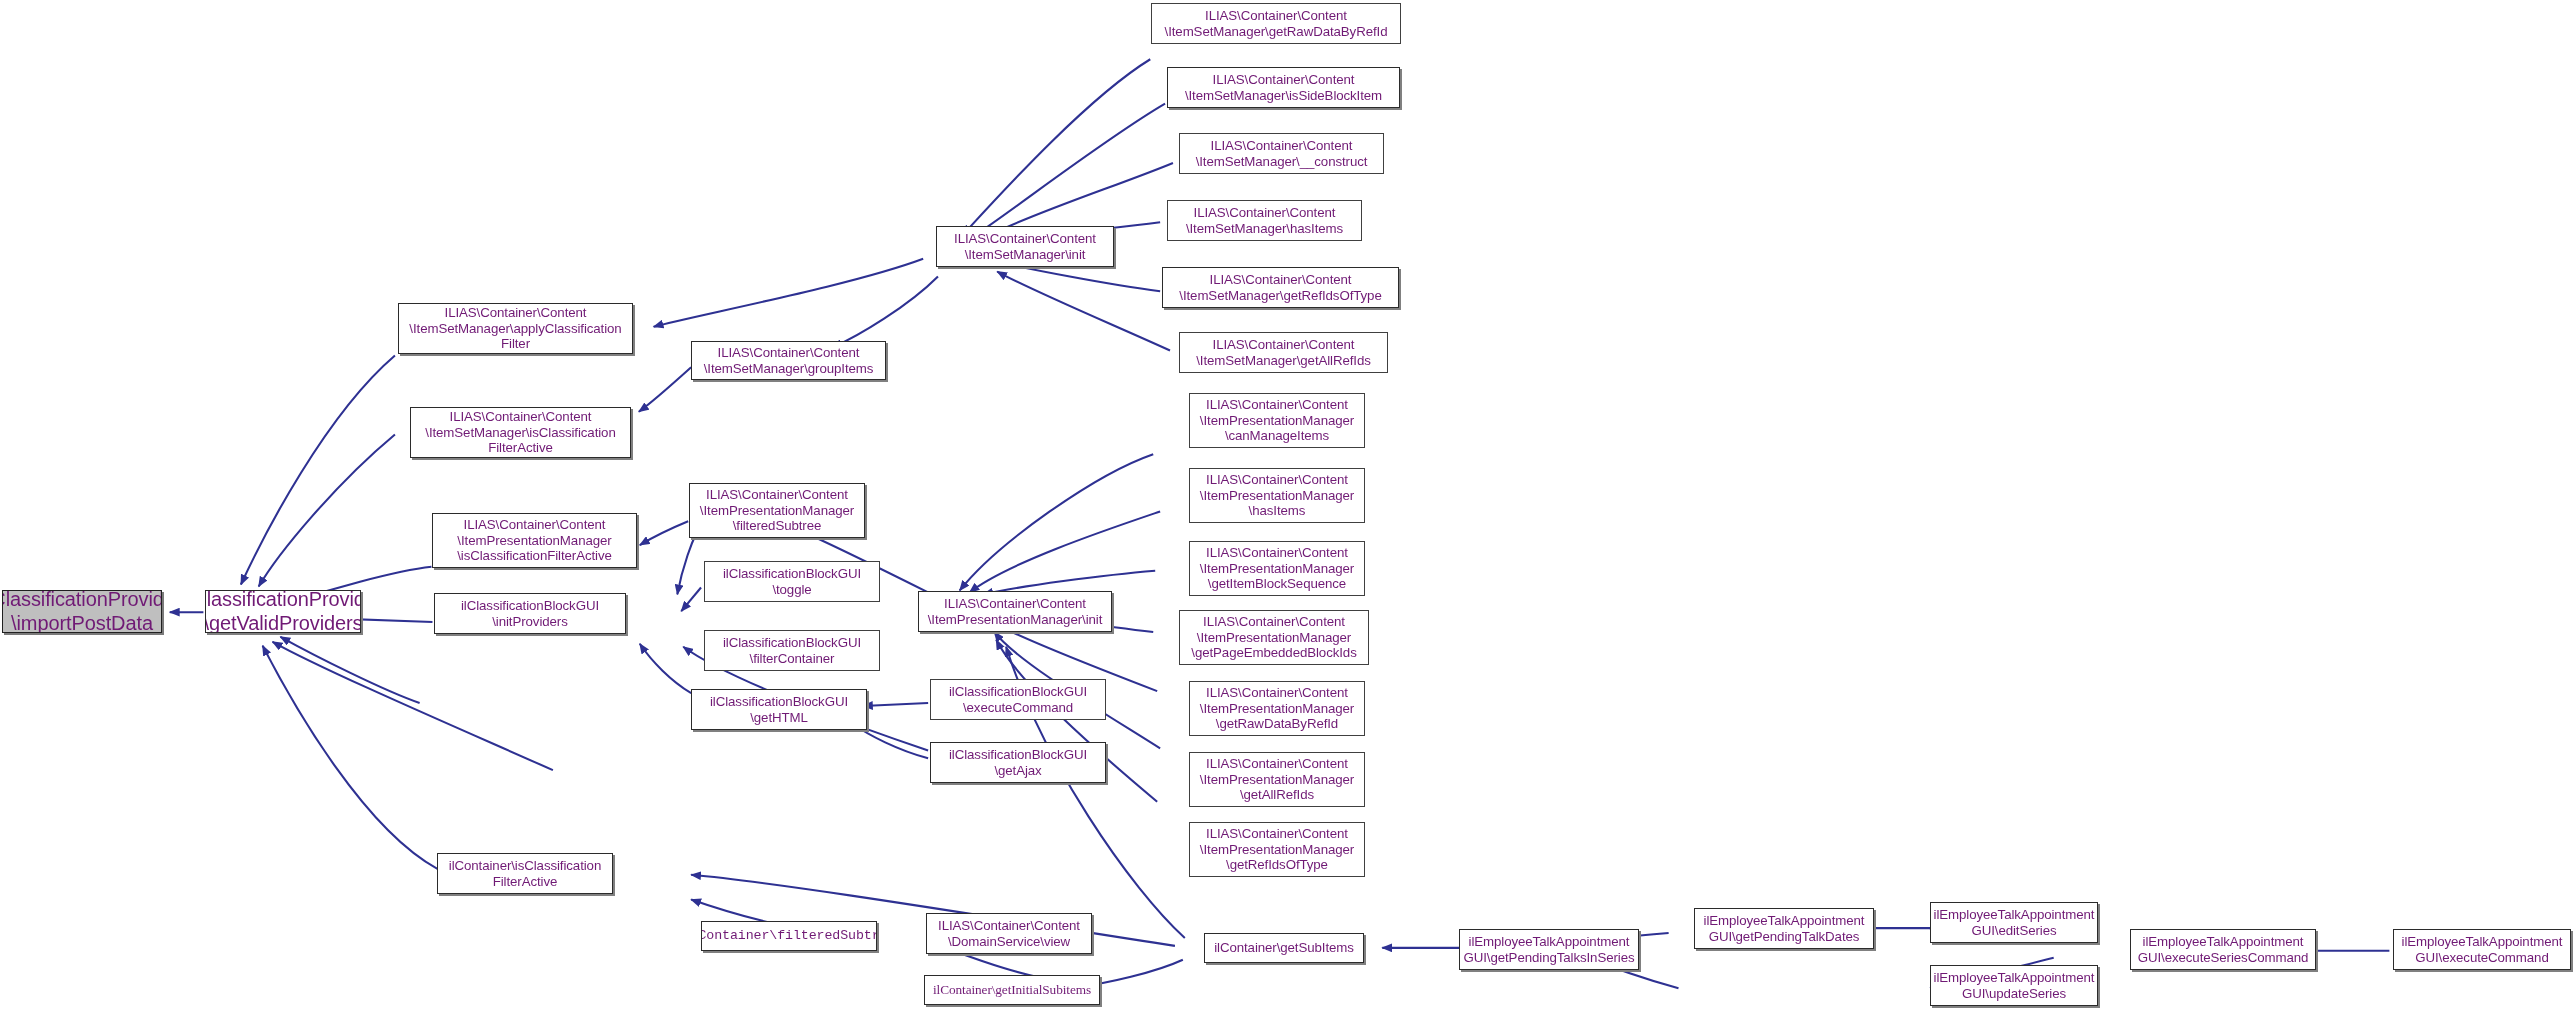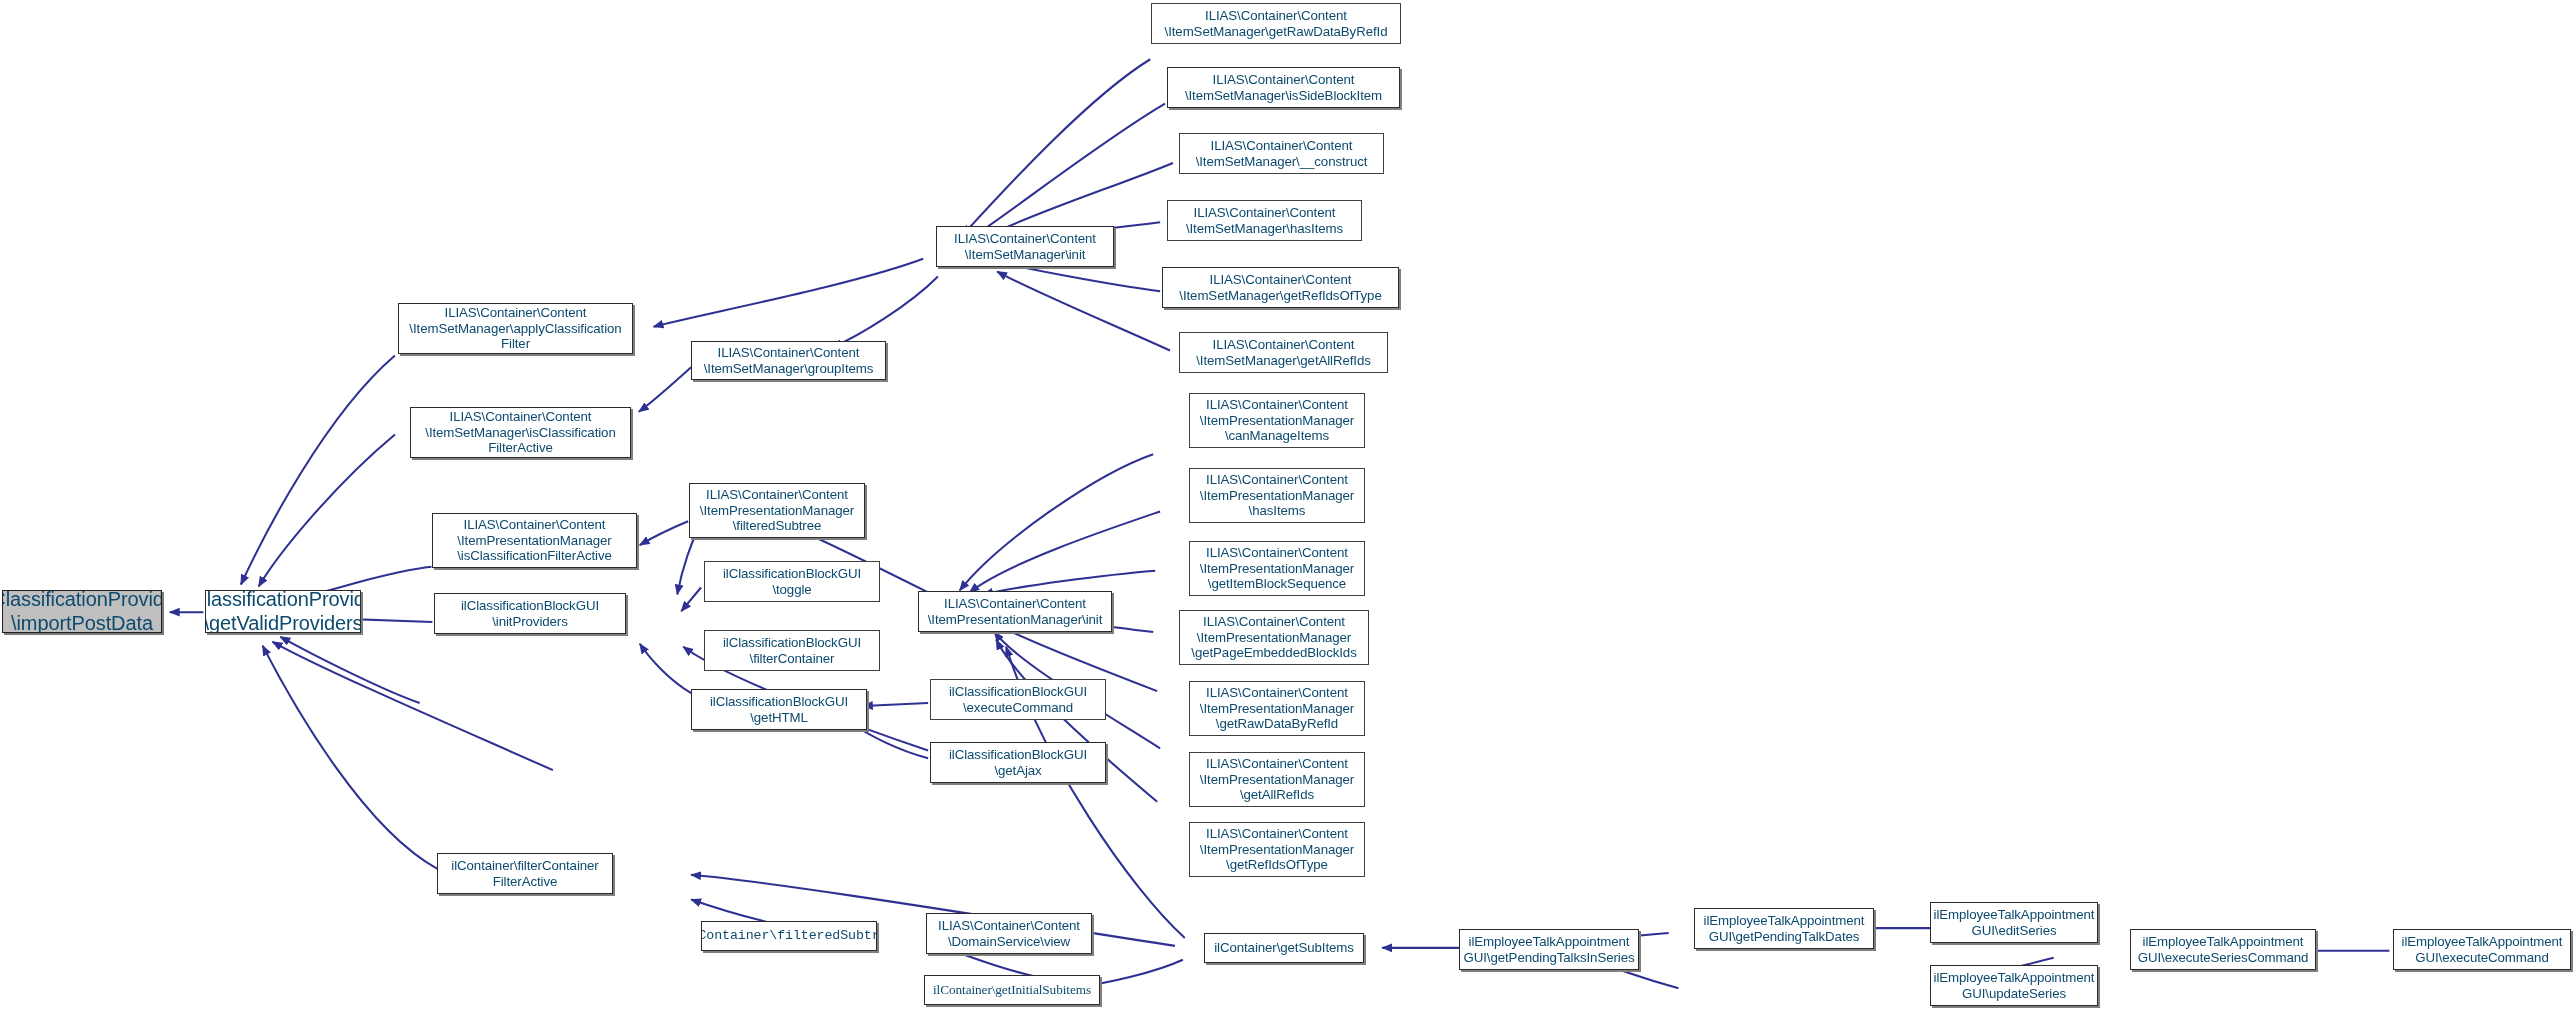--- a/index.html
+++ b/index.html
@@ -4,21 +4,21 @@
 <style>
   html,body{margin:0;padding:0;background:#ffffff;}
   body{font-family:"Liberation Sans","DejaVu Sans",sans-serif;}
   #canvas{position:relative;width:2576px;height:1016px;background:#ffffff;overflow:hidden;}
   #edges{position:absolute;left:0;top:0;width:2576px;height:1016px;}
   .node{
     position:absolute;
     box-sizing:border-box;
     background:#ffffff;
     border:1px solid #404040;
-    color:#0c4a6e;
+    color:#701a75;
     display:flex;
     align-items:center;
     justify-content:center;
     text-align:center;
     line-height:1.16;
     letter-spacing:-0.1px;
     white-space:pre-line;
     overflow:hidden;
     z-index:5;
   }
@@ -200,21 +200,21 @@
 
   <div class="node shadow s13" style="left:691px;top:689px;width:176px;height:41px;">ilClassificationBlockGUI
 \getHTML</div>
 
   <div class="node s13" style="left:930px;top:679px;width:176px;height:41px;">ilClassificationBlockGUI
 \executeCommand</div>
 
   <div class="node shadow s13" style="left:930px;top:742px;width:176px;height:41px;">ilClassificationBlockGUI
 \getAjax</div>
 
-  <div class="node shadow s13" style="left:437px;top:853px;width:176px;height:41px;">ilContainer\filterContainer
+  <div class="node shadow s13" style="left:437px;top:853px;width:176px;height:41px;">ilContainer\isClassification
 FilterActive</div>
 
   <div class="node shadow s13" style="left:701px;top:921px;width:176px;height:30px;font-family:Liberation Mono, monospace;">ilContainer\filteredSubtree</div>
 
   <div class="node shadow s13" style="left:924px;top:975px;width:176px;height:30px;font-family:Liberation Serif, serif;">ilContainer\getInitialSubitems</div>
 
   <div class="node shadow s13" style="left:1204px;top:933px;width:160px;height:30px;">ilContainer\getSubItems</div>
 
   <div class="node shadow s13" style="left:926px;top:913px;width:166px;height:41px;">ILIAS\Container\Content
 \DomainService\view</div>

